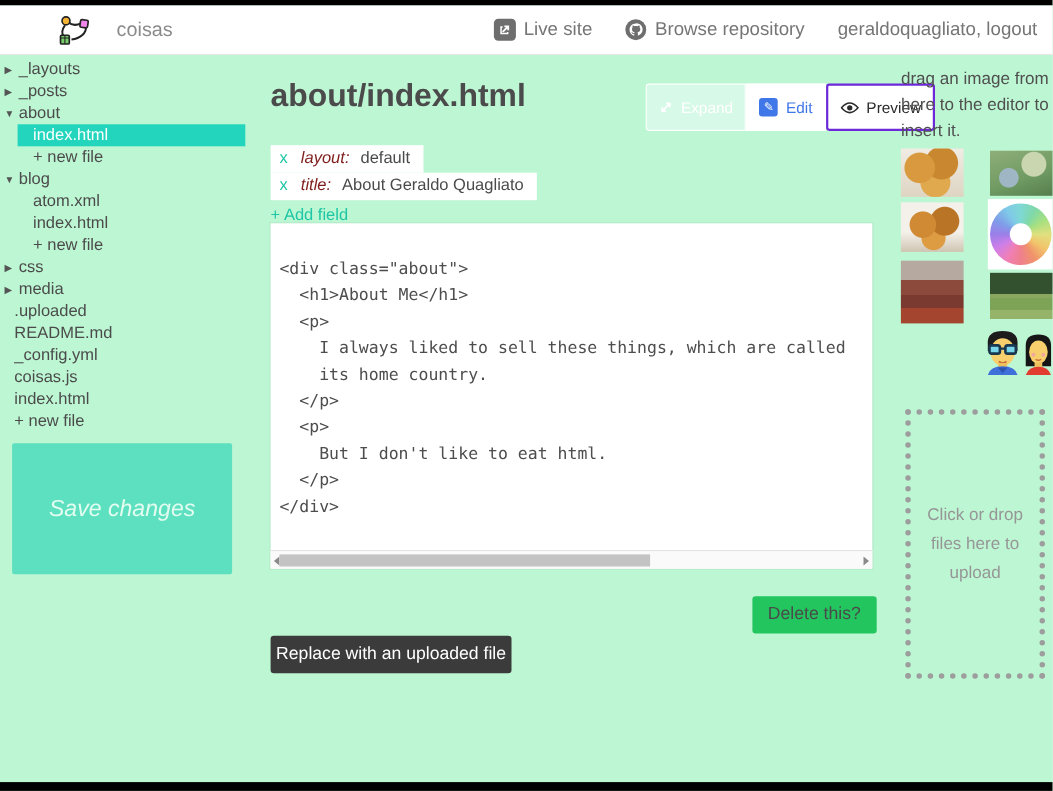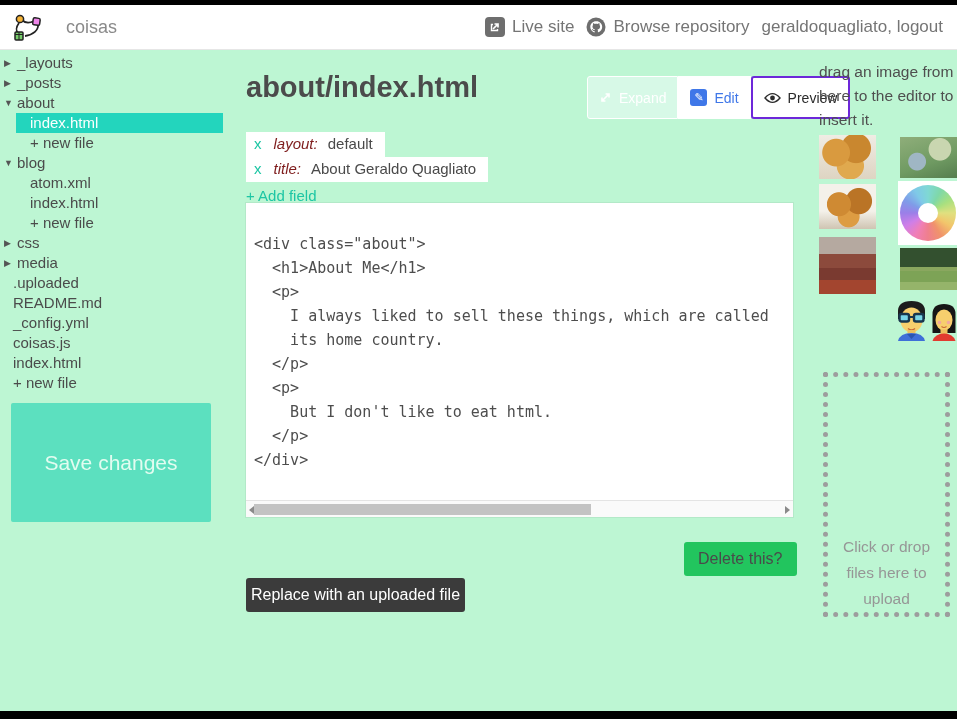--- a/index.html
+++ b/index.html
@@ -6,42 +6,42 @@
   html,body { width:957px; height:719px; }
   body { font-family:"Liberation Sans", sans-serif; }
   #canvas { position:relative; width:957px; height:719px; background:#bdf6d3; overflow:hidden; }
 
   .strip { position:absolute; left:0; width:957px; background:#000; }
   #strip-top { top:0; height:5px; }
   #strip-bottom { bottom:0; height:8px; }
 
   
   #topbar { position:absolute; left:0; top:5px; width:957px; height:45px; background:#fff;
-            border-bottom:1px solid #e6e6e6; display:flex; align-items:center; }
+            border-bottom:1px solid #e6e6e6; display:flex; align-items:center;padding-left:40px; }
   #logo { margin-left:12px; width:32px; height:32px; }
   #brand { margin-left:22px; font-size:18px; color:#8a8a8a; }
-  #topbar-right { margin-left:auto; display:flex; align-items:center; gap:12px; padding-right:14px; }
+  #topbar-right { margin-left:auto; display:flex; align-items:center; gap:30px; padding-right:14px; }
   .top-link { display:flex; align-items:center; gap:7px; font-size:17px; color:#757575; cursor:pointer; }
   .ext-icon { width:20px; height:20px; background:#6e6e6e; border-radius:4px; display:flex;
               align-items:center; justify-content:center; }
   .gh-icon { width:20px; height:20px; }
 
   
   #file-tree { position:absolute; left:0; top:53px; width:240px; font-size:15px; color:#4b4b4b; }
   .tree-item { height:20px; line-height:20px; white-space:nowrap; cursor:pointer; position:relative; }
   .tree-item.d0 { padding-left:13px; }
   .tree-item.folder { padding-left:17px; }
   .tree-item.d1 { padding-left:30px; }
   .tree-item .arrow { position:absolute; left:4px; top:0; font-size:9px; color:#555; width:12px; }
   .tree-item.selected { margin-left:16px; width:207px; padding-left:14px;
                         background:#23d5bd; color:#fbfffe; }
 
   #save-btn { position:absolute; left:11px; top:403px; width:200px; height:119px; background:#5ce0bf;
               color:#e2fcf0; font-size:21px; display:flex; align-items:center; justify-content:center;
-              border:none; cursor:pointer; border-radius:2px; font-family:inherit; }
+              border:none; cursor:pointer; border-radius:2px; font-family:inherit;font-style:italic; }
 
   
   #page-title { position:absolute; left:246px; top:71px; font-size:29px; font-weight:bold; color:#4b4b4b; }
 
   #mode-group { position:absolute; left:587px; top:76px; height:43px; display:flex; border-radius:3px; }
   .mode-btn { display:flex; align-items:center; gap:7px; font-size:14px; padding:0 11px; cursor:pointer;
               font-family:inherit; border:1px solid #fff; }
   #btn-expand { background:#d7f9e7; color:#fff; border-radius:3px 0 0 3px; }
   #btn-edit { background:#fff; color:#3f77e8; }
   #btn-edit .edit-glyph { width:17px; height:17px; background:#3f77e8; border-radius:3px; color:#fff;
@@ -98,21 +98,21 @@
     background:conic-gradient(#7fd8d4,#7fd8a8,#a8e07f,#e0e07f,#f2c56b,#f0936b,#ef7f8d,#f07fb8,#cf7fe8,#9b7fe8,#7f9de8,#7fc9e8,#7fd8d4);
     position:relative; }
   #wheel::after { content:""; position:absolute; left:18px; top:18px; width:20px; height:20px;
     border-radius:50%; background:#fff; }
   #thumb-soccer { left:81px; top:188px; width:57px; height:42px;
     background:linear-gradient(180deg,#33502f 0 45%,#8aa75f 45% 55%,#7da356 55% 80%,#95b46a 80%); }
   #thumb-avatar-man { left:76px; top:239px; width:33px; height:42px; }
   #thumb-avatar-woman { left:112px; top:242px; width:26px; height:39px; }
 
   #upload-box { position:absolute; left:4px; top:312px; width:127px; height:245px;
-    border:5px dotted #9d9d9d; display:flex; align-items:flex-end; justify-content:center;
+    border:5px dotted #9d9d9d; display:flex; align-items:center; justify-content:center;
     text-align:center; cursor:pointer; }
   #upload-hint { font-size:15.5px; color:#969696; line-height:26px; width:90px; }
 </style>
 </head>
 <body>
 
 <div id="canvas">
   <div id="strip-top" class="strip"></div>
 
   <div id="topbar">

